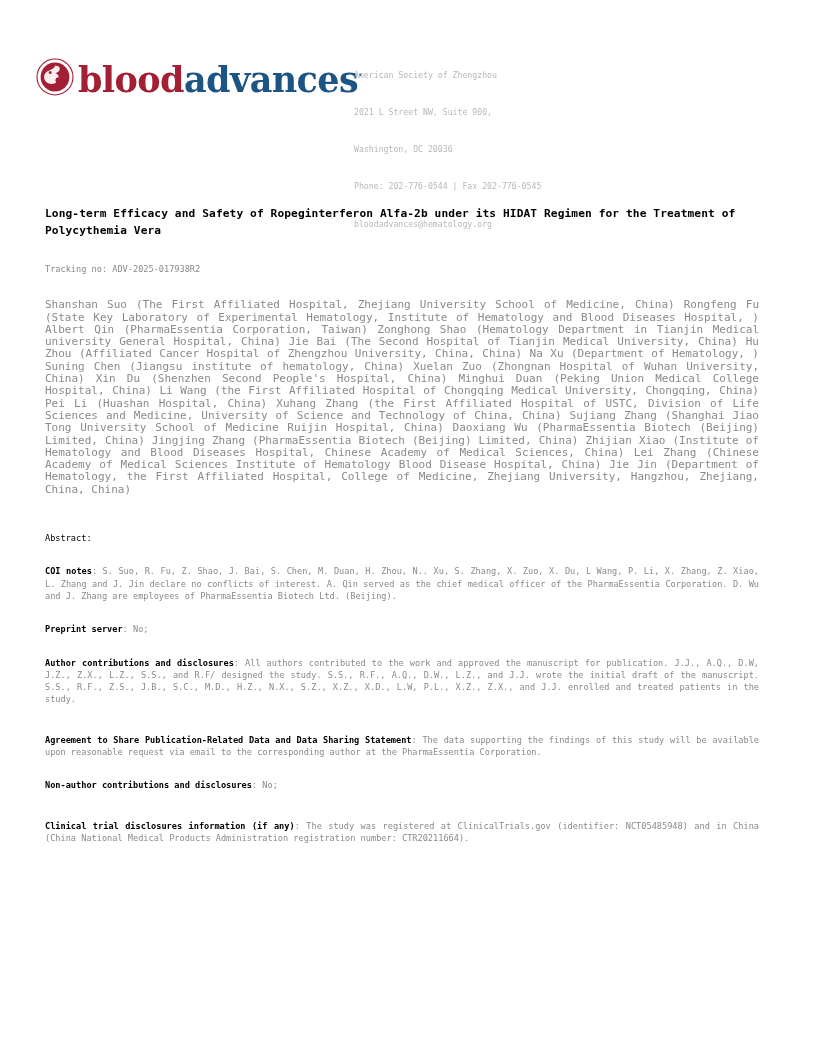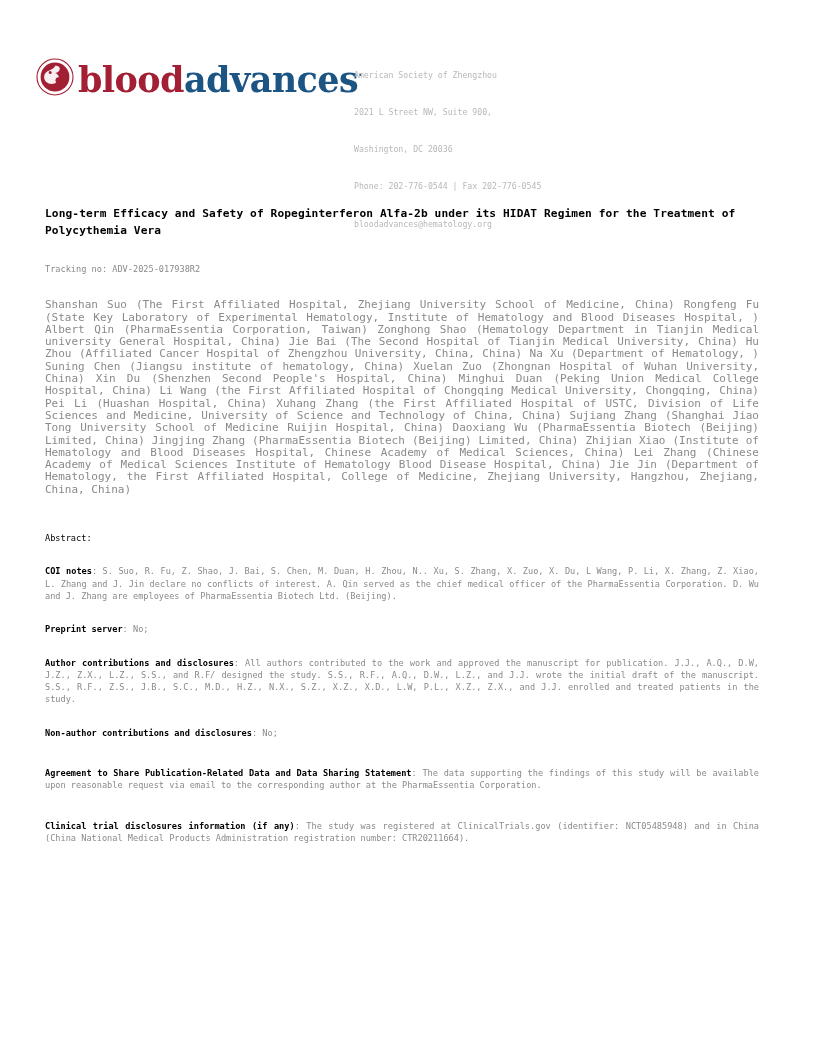--- a/index.html
+++ b/index.html
@@ -176,19 +176,19 @@
     <div class="tracking">Tracking no: ADV-2025-017938R2</div>
 
     <div class="authors">Shanshan Suo (The First Affiliated Hospital, Zhejiang University School of Medicine, China) Rongfeng Fu (State Key Laboratory of Experimental Hematology, Institute of Hematology and Blood Diseases Hospital, ) Albert Qin (PharmaEssentia Corporation, Taiwan) Zonghong Shao (Hematology Department in Tianjin Medical university General Hospital, China) Jie Bai (The Second Hospital of Tianjin Medical University, China) Hu Zhou (Affiliated Cancer Hospital of Zhengzhou University, China, China) Na Xu (Department of Hematology, ) Suning Chen (Jiangsu institute of hematology, China) Xuelan Zuo (Zhongnan Hospital of Wuhan University, China) Xin Du (Shenzhen Second People's Hospital, China) Minghui Duan (Peking Union Medical College Hospital, China) Li Wang (the First Affiliated Hospital of Chongqing Medical University, Chongqing, China) Pei Li (Huashan Hospital, China) Xuhang Zhang (the First Affiliated Hospital of USTC, Division of Life Sciences and Medicine, University of Science and Technology of China, China) Sujiang Zhang (Shanghai Jiao Tong University School of Medicine Ruijin Hospital, China) Daoxiang Wu (PharmaEssentia Biotech (Beijing) Limited, China) Jingjing Zhang (PharmaEssentia Biotech (Beijing) Limited, China) Zhijian Xiao (Institute of Hematology and Blood Diseases Hospital, Chinese Academy of Medical Sciences, China) Lei Zhang (Chinese Academy of Medical Sciences Institute of Hematology Blood Disease Hospital, China) Jie Jin (Department of Hematology, the First Affiliated Hospital, College of Medicine, Zhejiang University, Hangzhou, Zhejiang, China, China)</div>
 
     <div class="abstract-head">Abstract:</div>
 
     <div id="sections-host">
         <div class="section" style="margin-top: 21px;"><span class="lbl">COI notes</span><span class="val">: </span><span class="val">S. Suo, R. Fu, Z. Shao, J. Bai, S. Chen, M. Duan, H. Zhou, N.. Xu, S. Zhang, X. Zuo, X. Du, L Wang, P. Li, X. Zhang, Z. Xiao, L. Zhang and J. Jin declare no conflicts of interest. A. Qin served as the chief medical officer of the PharmaEssentia Corporation. D. Wu and J. Zhang are employees of PharmaEssentia Biotech Ltd. (Beijing).</span></div>
         <div class="section" style="margin-top: 21px;"><span class="lbl">Preprint server</span><span class="val">: </span><span class="val">No;</span></div>
         <div class="section" style="margin-top: 21px;"><span class="lbl">Author contributions and disclosures</span><span class="val">: </span><span class="val">All authors contributed to the work and approved the manuscript for publication. J.J., A.Q., D.W, J.Z., Z.X., L.Z., S.S., and R.F/ designed the study. S.S., R.F., A.Q., D.W., L.Z., and J.J. wrote the initial draft of the manuscript. S.S., R.F., Z.S., J.B., S.C., M.D., H.Z., N.X., S.Z., X.Z., X.D., L.W, P.L., X.Z., Z.X., and J.J. enrolled and treated patients in the study.</span></div>
+        <div class="section" style="margin-top: 28px;"><span class="lbl">Agreement to Share Publication-Related Data and Data Sharing Statement</span><span class="val">: </span><span class="val">The data supporting the findings of this study will be available upon reasonable request via email to the corresponding author at the PharmaEssentia Corporation.</span></div>
         <div class="section" style="margin-top: 21px;"><span class="lbl">Non-author contributions and disclosures</span><span class="val">: </span><span class="val">No;</span></div>
-        <div class="section" style="margin-top: 28px;"><span class="lbl">Agreement to Share Publication-Related Data and Data Sharing Statement</span><span class="val">: </span><span class="val">The data supporting the findings of this study will be available upon reasonable request via email to the corresponding author at the PharmaEssentia Corporation.</span></div>
         <div class="section" style="margin-top: 28px;"><span class="lbl">Clinical trial disclosures information (if any)</span><span class="val">: </span><span class="val">The study was registered at ClinicalTrials.gov (identifier: NCT05485948) and in China (China National Medical Products Administration registration number: CTR20211664).</span></div>
       </div>
 
   </div>
 </div>
 
 </body></html>

